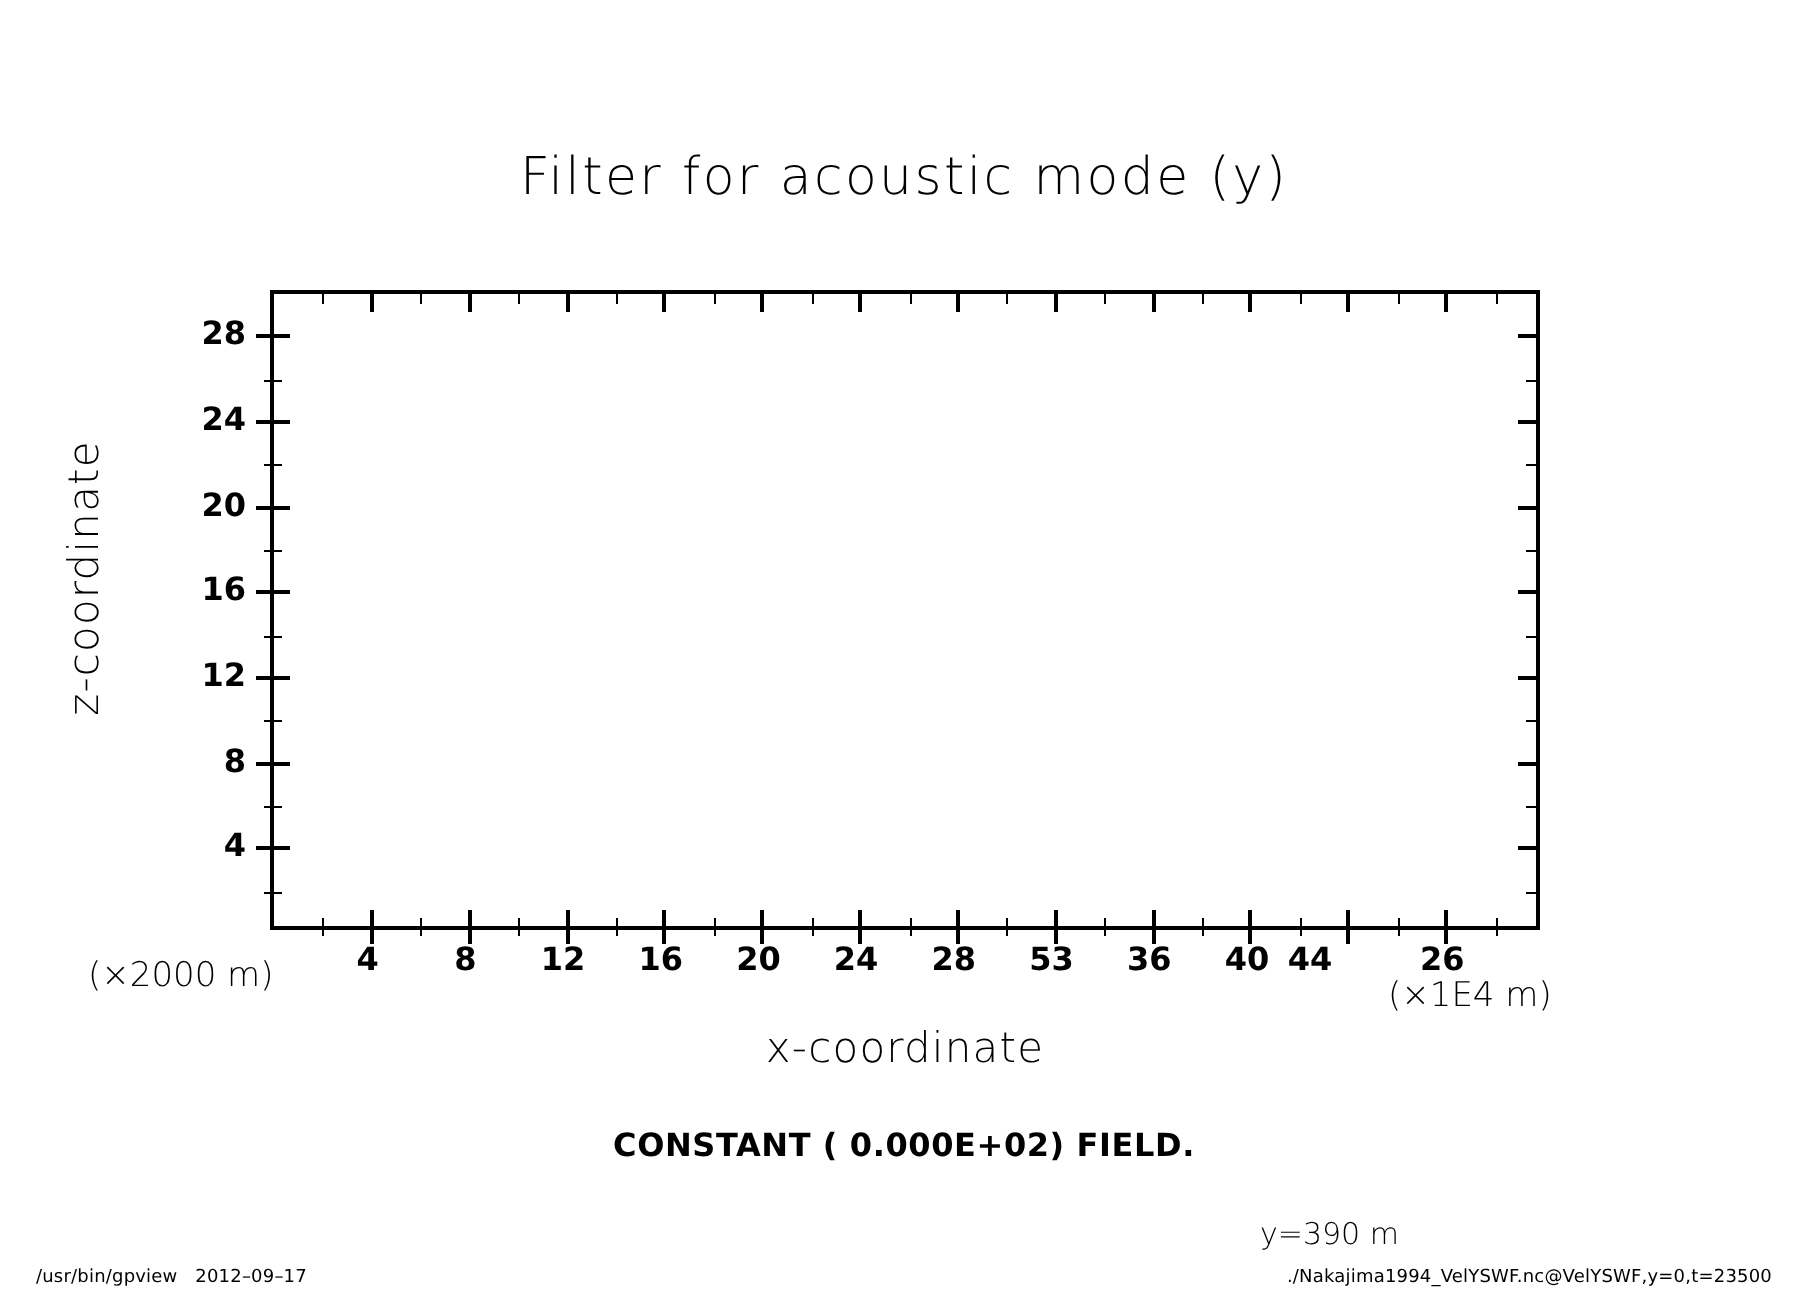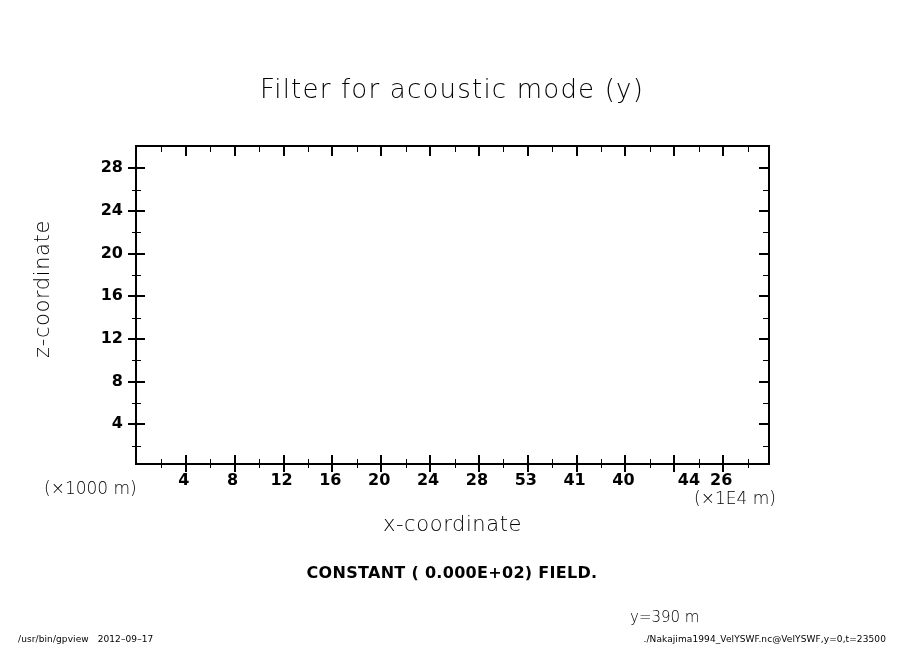--- a/index.html
+++ b/index.html
@@ -301,21 +301,21 @@
     <div class="tick tick-right minor" style="top: 85.3333px;"></div>
     <div class="tick tick-left minor" style="top: 42.6667px;"></div>
     <div class="tick tick-left-in minor" style="top: 42.6667px;"></div>
     <div class="tick tick-right minor" style="top: 42.6667px;"></div>
   </div>
 
 <div id="xaxis-title">x-coordinate</div>
 
 <div id="yaxis-title">z-coordinate</div>
 
-<div id="yaxis-unit">(×1000 m)</div>
+<div id="yaxis-unit">(×2000 m)</div>
 
 <div id="xaxis-unit">(×1E4 m)</div>
 
 <div id="field-message">CONSTANT ( 0.000E+02) FIELD.</div>
 
 <div id="slice-info">
   <div>y=390 m</div>
   
 </div>
 
@@ -324,23 +324,23 @@
 <div id="footer-right">./Nakajima1994_VelYSWF.nc@VelYSWF,y=0,t=23500</div>
 
 <div class="xtick-label" style="left: 163.846px; top: 470px;">4</div>
 <div class="xtick-label" style="left: 212.692px; top: 470px;">8</div>
 <div class="xtick-label" style="left: 261.538px; top: 470px;">12</div>
 <div class="xtick-label" style="left: 310.385px; top: 470px;">16</div>
 <div class="xtick-label" style="left: 359.231px; top: 470px;">20</div>
 <div class="xtick-label" style="left: 408.077px; top: 470px;">24</div>
 <div class="xtick-label" style="left: 456.923px; top: 470px;">28</div>
 <div class="xtick-label" style="left: 505.769px; top: 470px;">53</div>
-<div class="xtick-label" style="left: 554.615px; top: 470px;">41</div>
+<div class="xtick-label" style="left: 554.615px; top: 470px;">36</div>
 <div class="xtick-label" style="left: 603.462px; top: 470px;">40</div>
-<div class="xtick-label" style="left: 669px; top: 470px;">44</div>
+<div class="xtick-label" style="left: 635px; top: 470px;">44</div>
 <div class="xtick-label" style="left: 701.154px; top: 470px;">26</div>
 <div class="ytick-label" style="left: 83px; top: 413.333px;">4</div>
 <div class="ytick-label" style="left: 83px; top: 370.667px;">8</div>
 <div class="ytick-label" style="left: 83px; top: 328px;">12</div>
 <div class="ytick-label" style="left: 83px; top: 285.333px;">16</div>
 <div class="ytick-label" style="left: 83px; top: 242.667px;">20</div>
 <div class="ytick-label" style="left: 83px; top: 200px;">24</div>
 <div class="ytick-label" style="left: 83px; top: 157.333px;">28</div>
 
 </body></html>

